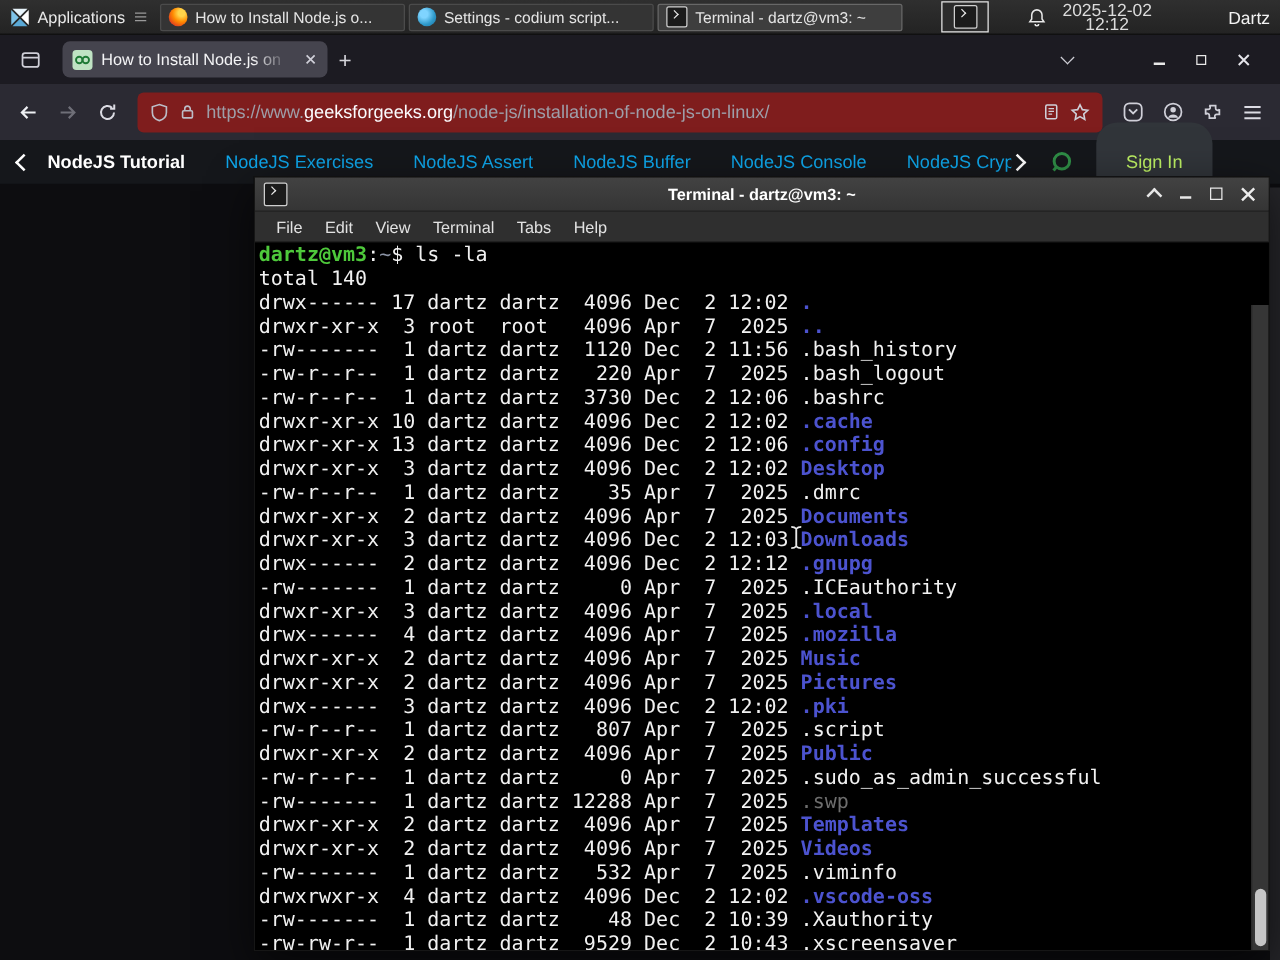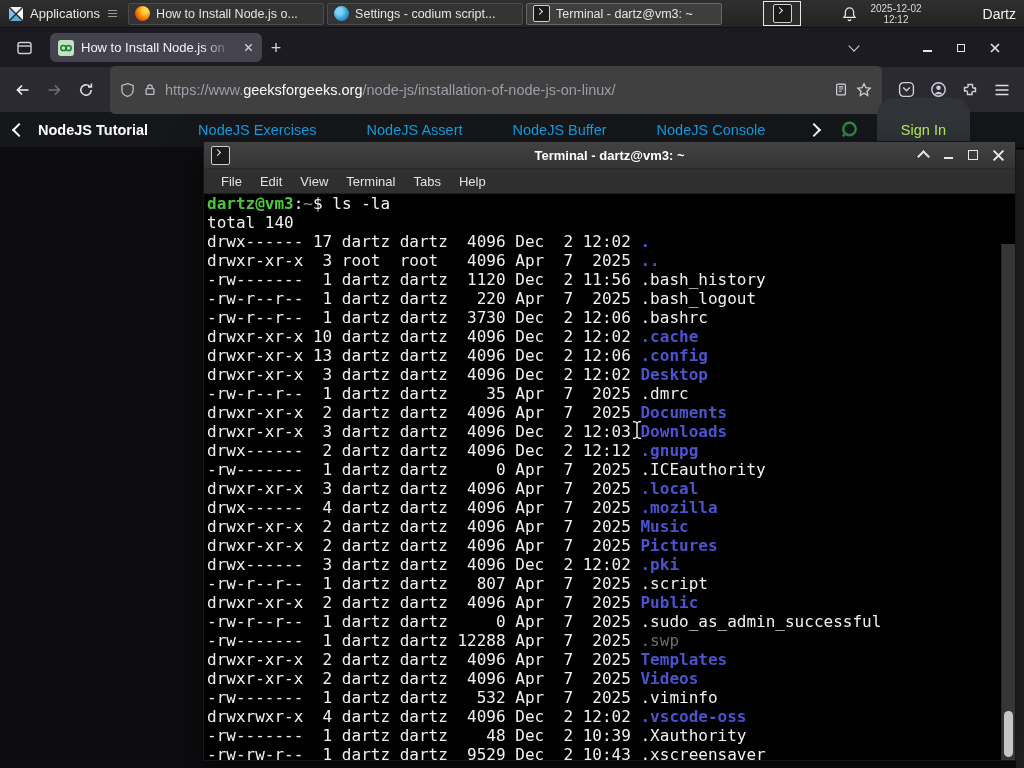--- a/index.html
+++ b/index.html
@@ -35,21 +35,21 @@
   .term-glyph{width:15px;height:15px;flex:0 0 auto;background:#1b1b1b;border:1px solid #cfcfcf;
     border-radius:2px;position:relative;}
   .term-glyph::before{content:"";position:absolute;left:3px;top:3px;width:4px;height:4px;
     border-right:1.5px solid #e8e8e8;border-bottom:1.5px solid #e8e8e8;transform:rotate(-45deg);}
   .launcher{
     width:38px;height:25px;margin:0;display:flex;align-items:center;justify-content:center;
     border:1px solid #e6e6e6;background:#2c2c2c;box-sizing:border-box;
   }
   .launcher .term-glyph{width:17px;height:17px;}
   .tray{display:flex;align-items:center;gap:13px;padding-right:8px;}
-  .clock{font-size:10px;line-height:11px;text-align:center;color:#dcdcdc;}
+  .clock{font-size:14px;line-height:11px;text-align:center;color:#dcdcdc;}
   .panel-user{font-size:14px;color:#f2f2f2;margin-left:48px;}
 
   
   .browser{position:absolute;top:28px;left:0;right:0;bottom:0;background:#0d0d10;z-index:10;}
   .tabbar{height:39px;background:#1c1b22;display:flex;align-items:center;padding:0 10px;}
   .tab{
     display:flex;align-items:center;gap:7px;height:29px;width:212px;margin-left:12px;
     background:#45444e;border-radius:6px;padding:0 8px;box-sizing:border-box;
     color:#f4f4f6;font-size:13px;
   }
@@ -59,31 +59,31 @@
   .gg-fav{width:16px;height:16px;border-radius:3px;background:#bfe3c3;flex:0 0 auto;
     display:flex;align-items:center;justify-content:center;}
   .icon-btn{display:flex;align-items:center;justify-content:center;width:28px;height:28px;border-radius:4px;}
   .plus-glyph{font-size:18px;color:#d4d4da;line-height:1;}
   .chev{width:7px;height:7px;border-right:1.7px solid #cfcfd6;border-bottom:1.7px solid #cfcfd6;}
   .chev.down{transform:rotate(45deg);margin-top:-3px;}
   .winctl{display:flex;align-items:center;gap:16px;padding:0 10px;}
 
   .toolbar{height:45px;background:#2b2a33;display:flex;align-items:center;gap:4px;padding:0 8px;}
   .urlbar{
-    flex:1;height:48px;background:#404040;border-radius:5px;margin:16px 6px;
+    flex:1;height:32px;background:#7f1d1d;border-radius:5px;margin:16px 6px;
     display:flex;align-items:center;gap:8px;padding:0 10px;box-sizing:border-box;
   }
   .url-text{flex:1;font-size:14.5px;white-space:nowrap;overflow:hidden;color:#9e9ea8;}
   .url-text .host{color:#fbfbfe;}
 
   .pagenav{height:35px;background:#15171b;display:flex;align-items:center;padding:0 14px;color:#e8eaed;}
   .nav-chev{width:8px;height:8px;border-right:2.2px solid #fff;border-bottom:2.2px solid #fff;flex:0 0 auto;}
   .nav-chev.left{transform:rotate(135deg);}
   .nav-chev.right{transform:rotate(-45deg);}
-  .nav-items{display:flex;gap:50px;margin-left:14px;flex:1;overflow:hidden;white-space:nowrap;font-size:14.5px;}
+  .nav-items{display:flex;gap:32px;margin-left:14px;flex:1;overflow:hidden;white-space:nowrap;font-size:14.5px;}
   .nav-link{color:#0ea5e9;}
   .nav-link.active{font-weight:bold;color:#ffffff;}
   .signin-btn{
     background:#31353a;border-radius:17px;padding:24px 24px;font-size:14.5px;color:#bef264;
     margin-left:18px;margin-right:40px;
   }
   .page-scrollstrip{position:absolute;right:0;top:122px;bottom:0;width:8px;background:#26262a;}
 
   
   .term{

